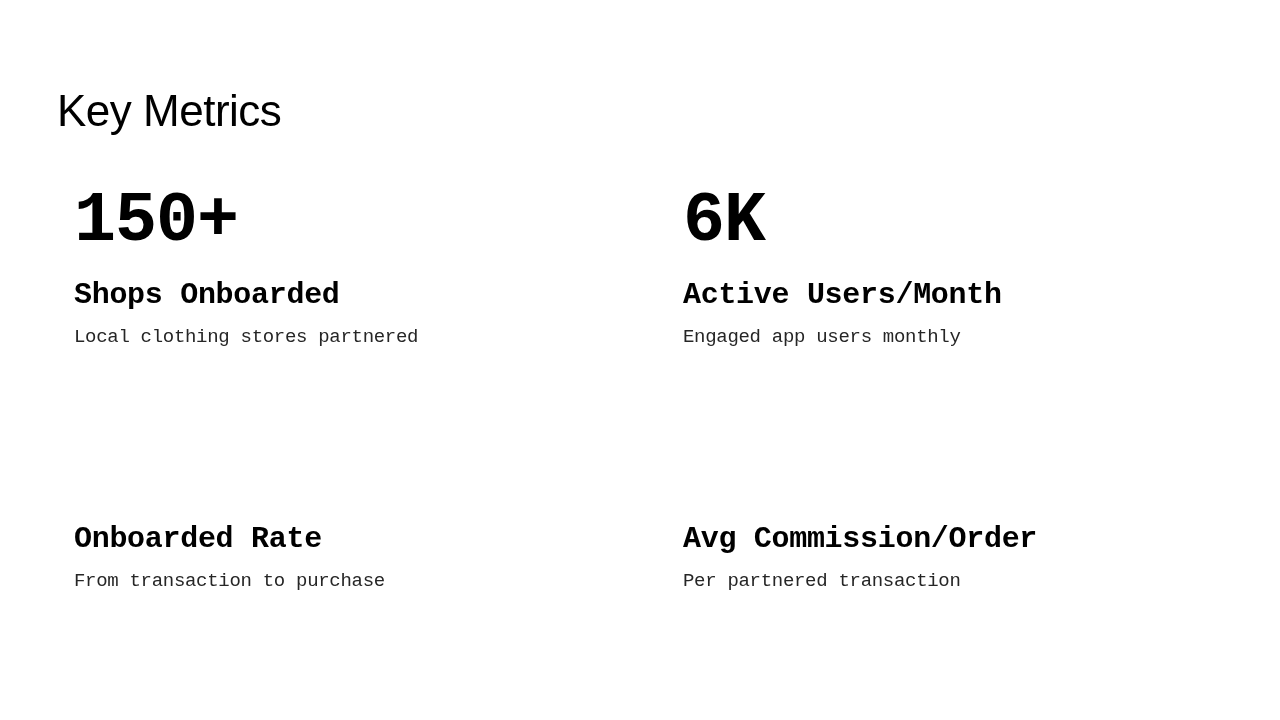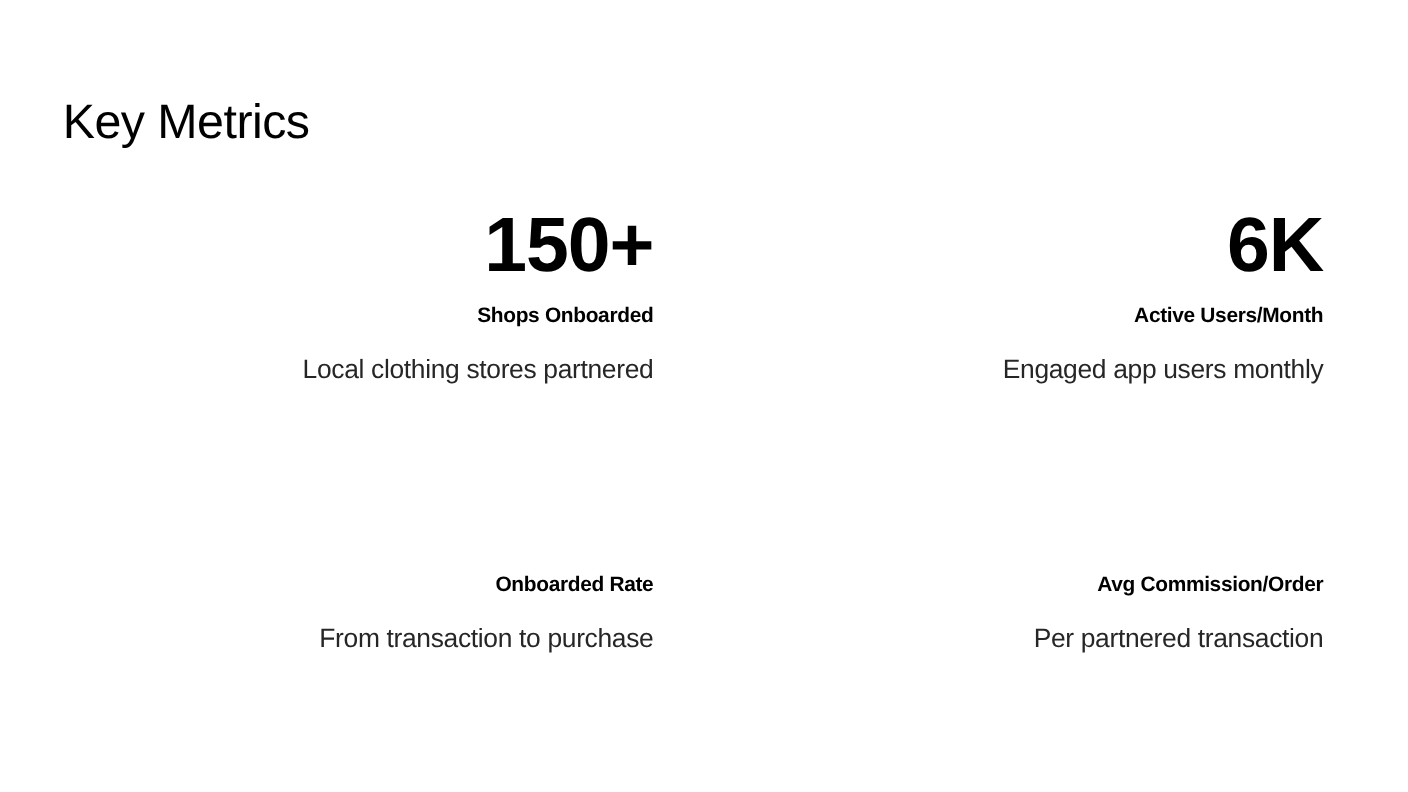--- a/index.html
+++ b/index.html
@@ -27,46 +27,47 @@
     font-size: 44px;
     font-weight: 400;
     line-height: 1.2;
     color: #000000;
     letter-spacing: -0.5px;
     white-space: nowrap;
   }
   .stat-block {
     position: absolute;
     width: 520px;
-    text-align: right;
+    text-align: left;
+    font-family: Liberation Mono, monospace;
   }
   .stat-block.pos-r1c1 { left: 74px;  top: 187px; }
   .stat-block.pos-r1c2 { left: 683px; top: 187px; }
   .stat-block.pos-r2c1 { left: 74px;  top: 501px; }
   .stat-block.pos-r2c2 { left: 683px; top: 501px; }
   .stat-value {
     font-size: 70px;
     font-weight: 700;
     line-height: 1.0;
     letter-spacing: -1px;
     color: #000000;
     white-space: nowrap;
   }
   .stat-label {
     margin-top: 20px;
-    font-size: 19px;
+    font-size: 30px;
     font-weight: 700;
     line-height: 1.2;
     color: #000000;
     letter-spacing: -0.3px;
     white-space: nowrap;
   }
   .stat-desc {
-    margin-top: 22px;
-    font-size: 24px;
+    margin-top: 13px;
+    font-size: 19px;
     font-weight: 400;
     line-height: 1.25;
     color: #262626;
     letter-spacing: -0.3px;
     white-space: nowrap;
   }
 </style>
 </head>
 <body>
 

